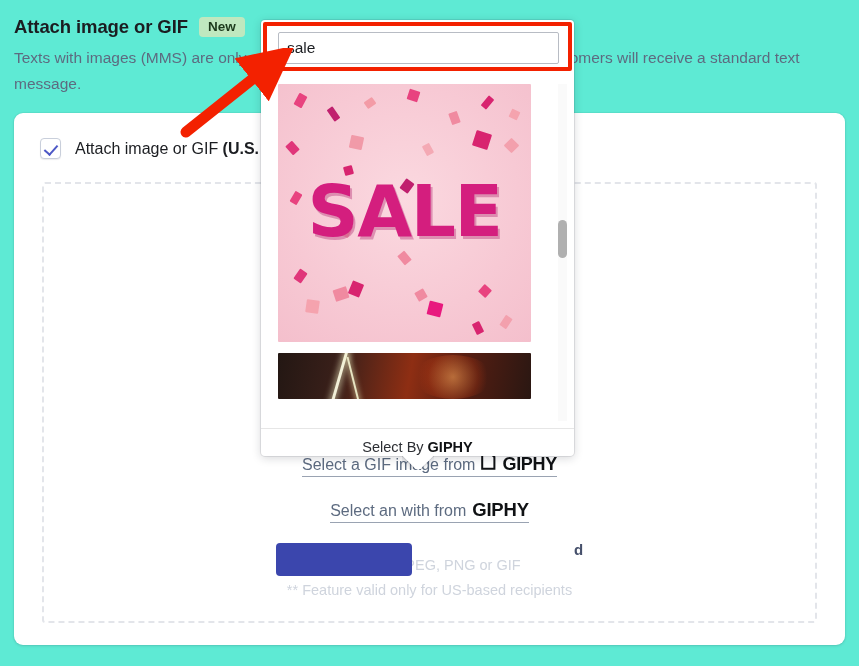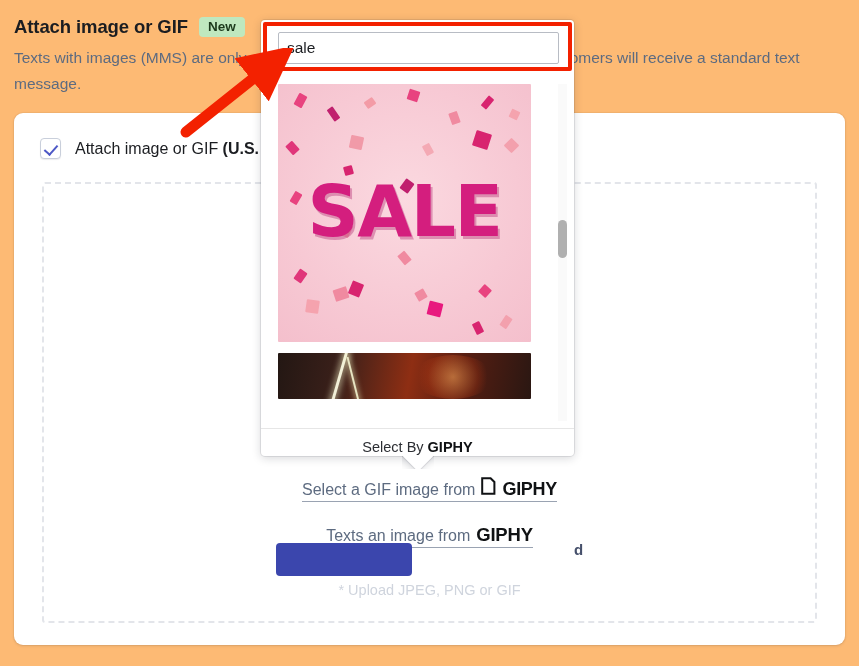--- a/index.html
+++ b/index.html
@@ -3,21 +3,21 @@
 <meta charset="utf-8">
 <style>
   * { box-sizing: border-box; }
   html, body {
     margin: 0; padding: 0;
     width: 859px; height: 666px;
     background: #f4f5f7;
     font-family: "Liberation Sans", sans-serif;
     overflow: hidden;
   }
-  #root { position: relative; width: 859px; height: 666px; background: #fdba74; }
+  #root { position: relative; width: 859px; height: 666px; background: #5eead4; }
 
   
   .hdr-title-row {
     position: absolute; left: 14px; top: 16px;
     display: flex; align-items: center; gap: 11px;
   }
   .hdr-title {
     font-size: 18.5px; font-weight: bold; color: #1b1d21; letter-spacing: -0.1px;
   }
   .badge-new {
@@ -215,25 +215,26 @@
           <span class="lbl">Select a GIF image from</span>
           <span class="doc-icon">
             <svg width="15" height="18" viewBox="0 0 15 18" aria-hidden="true">
               <path d="M1.2,1.2 L9.6,1.2 L13.4,5 L13.4,16.8 L1.2,16.8 Z" fill="#ffffff" stroke="#101214" stroke-width="2"></path>
             </svg>
           </span>
           <span class="brand-giphy">GIPHY</span>
         </div>
 
         <div class="link-row" style="margin-bottom:30px">
-          <span class="lbl">Texts an image from</span>
+          <span class="lbl">Select an with from</span>
           <span class="brand-pexels">GIPHY</span>
         </div>
 
         <div class="note">* Upload JPEG, PNG or GIF</div>
+        <div class="note">** Feature valid only for US-based recipients</div>
       </div>
     </div>
 
     <div class="blue-btn"></div>
     <div class="frag-text">d</div>
   </div>
 
   <div class="popup">
     <div class="search-wrap">
       <input class="search-input" type="text" value="sale" style="">

